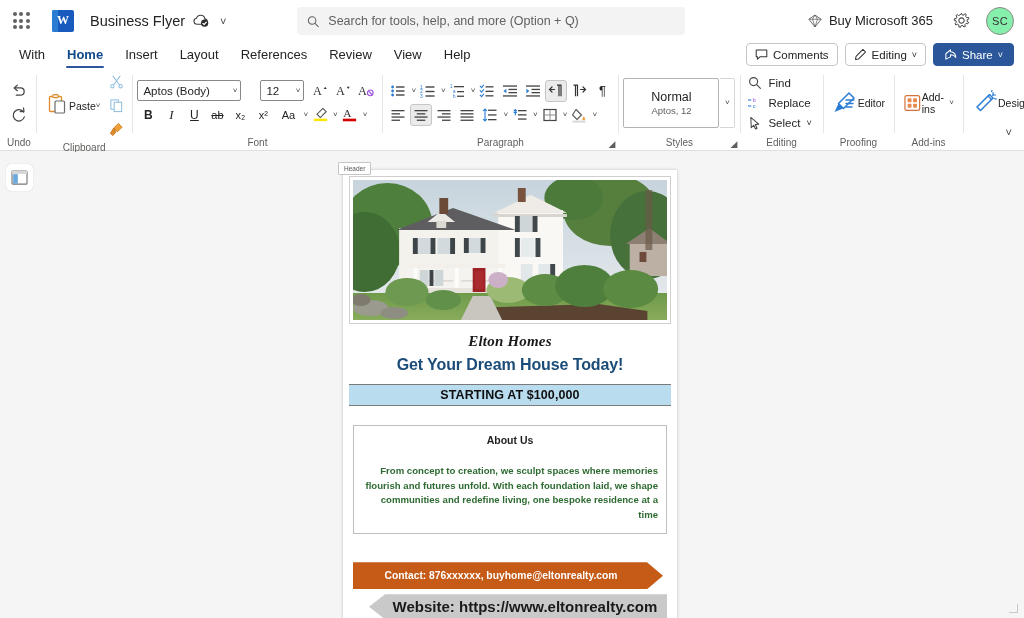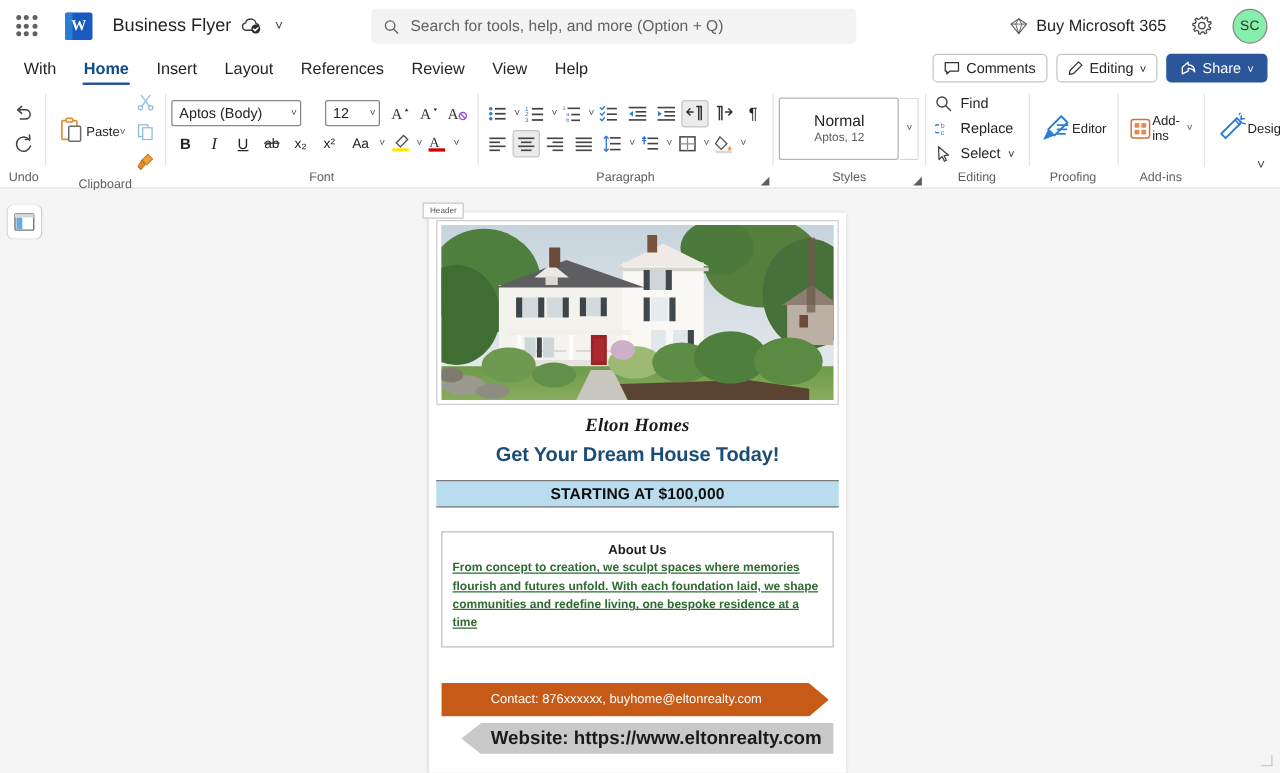--- a/index.html
+++ b/index.html
@@ -349,34 +349,33 @@
   .aboutbox {
     margin: 19px 4px 0 4px;
     border: 1px solid #bfbfbf;
     padding: 8px 8px 11px 8px;
   }
   .about-title {
     text-align: center; font-size: 10.5px;
     font-weight: bold; color: #1f1f1f;
   }
   .about-body {
-    margin-top: 2px;
-    text-align: left;
+    margin-top: 18px;
+    text-align: right;
     font-size: 9.6px; line-height: 1.52;
     font-weight: bold;
     color: #2e6b32;
-    text-decoration: underline;
   }
 
   .contact-banner {
     margin: 28px 8px 0 4px;
     height: 27px;
     background: #c65a17;
     color: #fff;
-    font-size: 10.3px; font-weight: normal;
+    font-size: 10.3px; font-weight: bold;
     display: flex; align-items: center; justify-content: center;
     clip-path: polygon(0 0, calc(100% - 16px) 0, 100% 50%, calc(100% - 16px) 100%, 0 100%);
     padding-right: 14px;
   }
   .website-banner {
     margin: 5px 4px 0 20px;
     height: 25px;
     background: #c9c9c9;
     color: #1a1a1a;
     font-size: 15px; font-weight: bold;

